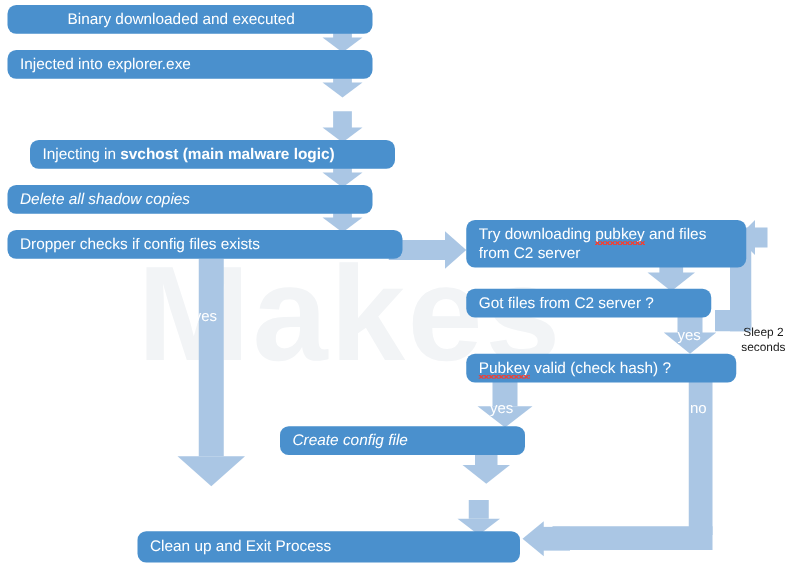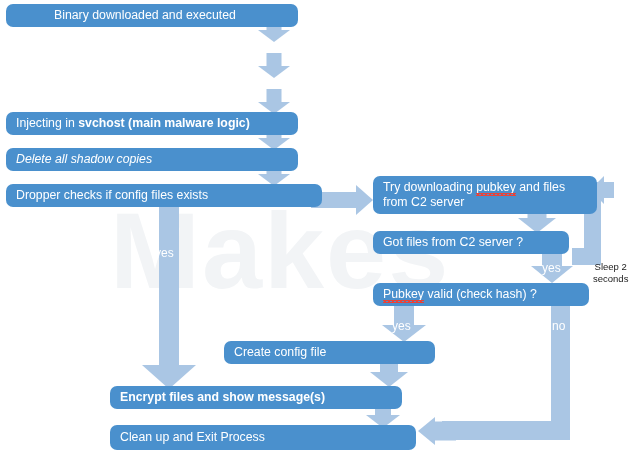--- a/index.html
+++ b/index.html
@@ -182,33 +182,36 @@
 
   <div class="box" style="left:6px; top:4px; width:292px; height:23px;padding-left:48px;">
     <span class="txt">Binary downloaded and executed</span>
   </div>
 
   <div class="arrow-down" style="left:258px; top:17px; width:32px; height:25px;">
     <div class="shaft" style="width:15px; height:14px;"></div>
     <div class="head" style="border-left-width:16px; border-right-width:16px; border-top-width:12px;"></div>
   </div>
 
+  <div class="box" style="left:6px; top:40px; width:292px; height:23px;">
+    <span class="txt">Injected into explorer.exe</span>
+  </div>
 
   <div class="arrow-down" style="left:258px; top:53px; width:32px; height:25px;">
     <div class="shaft" style="width:15px; height:14px;"></div>
     <div class="head" style="border-left-width:16px; border-right-width:16px; border-top-width:12px;"></div>
   </div>
 
 
   <div class="arrow-down" style="left:258px; top:89px; width:32px; height:25px;">
     <div class="shaft" style="width:15px; height:14px;"></div>
     <div class="head" style="border-left-width:16px; border-right-width:16px; border-top-width:12px;"></div>
   </div>
 
-  <div class="box" style="left:6px; top:112px; width:292px; height:23px;">
+  <div class="box" style="left:24px; top:112px; width:292px; height:23px;">
     <span class="txt"><span>Injecting in </span><span class="bold">svchost (main malware logic)</span></span>
   </div>
 
   <div class="arrow-down" style="left:258px; top:125px; width:32px; height:25px;">
     <div class="shaft" style="width:15px; height:14px;"></div>
     <div class="head" style="border-left-width:16px; border-right-width:16px; border-top-width:12px;"></div>
   </div>
 
   <div class="box" style="left:6px; top:148px; width:292px; height:23px;font-style:italic;">
     <span class="txt">Delete all shadow copies</span>
@@ -279,32 +282,29 @@
   <div class="edge-label" style="left:392px; top:303px;">yes</div>
 
   <div class="seg" style="left:551px; top:300px; width:19px; height:128px;"></div>
   <div class="seg" style="left:442px; top:421px; width:128px; height:19px;"></div>
   <div class="arrow-left" style="left:418px; top:416px; width:38px; height:29px;">
     <div class="shaft" style="width:22px; height:19px;"></div>
     <div class="head" style="border-top-width:14px; border-bottom-width:14px; border-right-width:17px;"></div>
   </div>
   <div class="edge-label" style="left:552px; top:303px;">no</div>
 
-  <div class="box" style="left:224px; top:341px; width:211px; height:23px;">
+  <div class="box" style="left:224px; top:341px; width:196px; height:23px;font-style:italic;">
     <span class="txt">Create config file</span>
   </div>
 
   <div class="arrow-down" style="left:370px; top:355px; width:38px; height:32px;">
     <div class="shaft" style="width:18px; height:18px;"></div>
     <div class="head" style="border-left-width:19px; border-right-width:19px; border-top-width:15px;"></div>
   </div>
 
-  <div class="box" style="left:110px; top:386px; width:292px; height:23px;">
-    <span class="txt bold">Encrypt files and show message(s)</span>
-  </div>
 
   <div class="arrow-down" style="left:366px; top:400px; width:34px; height:28px;">
     <div class="shaft" style="width:16px; height:15px;"></div>
     <div class="head" style="border-left-width:17px; border-right-width:17px; border-top-width:13px;"></div>
   </div>
 
   <div class="box" style="left:110px; top:425px; width:306px; height:25px;">
     <span class="txt">Clean up and Exit Process</span>
   </div>
 

